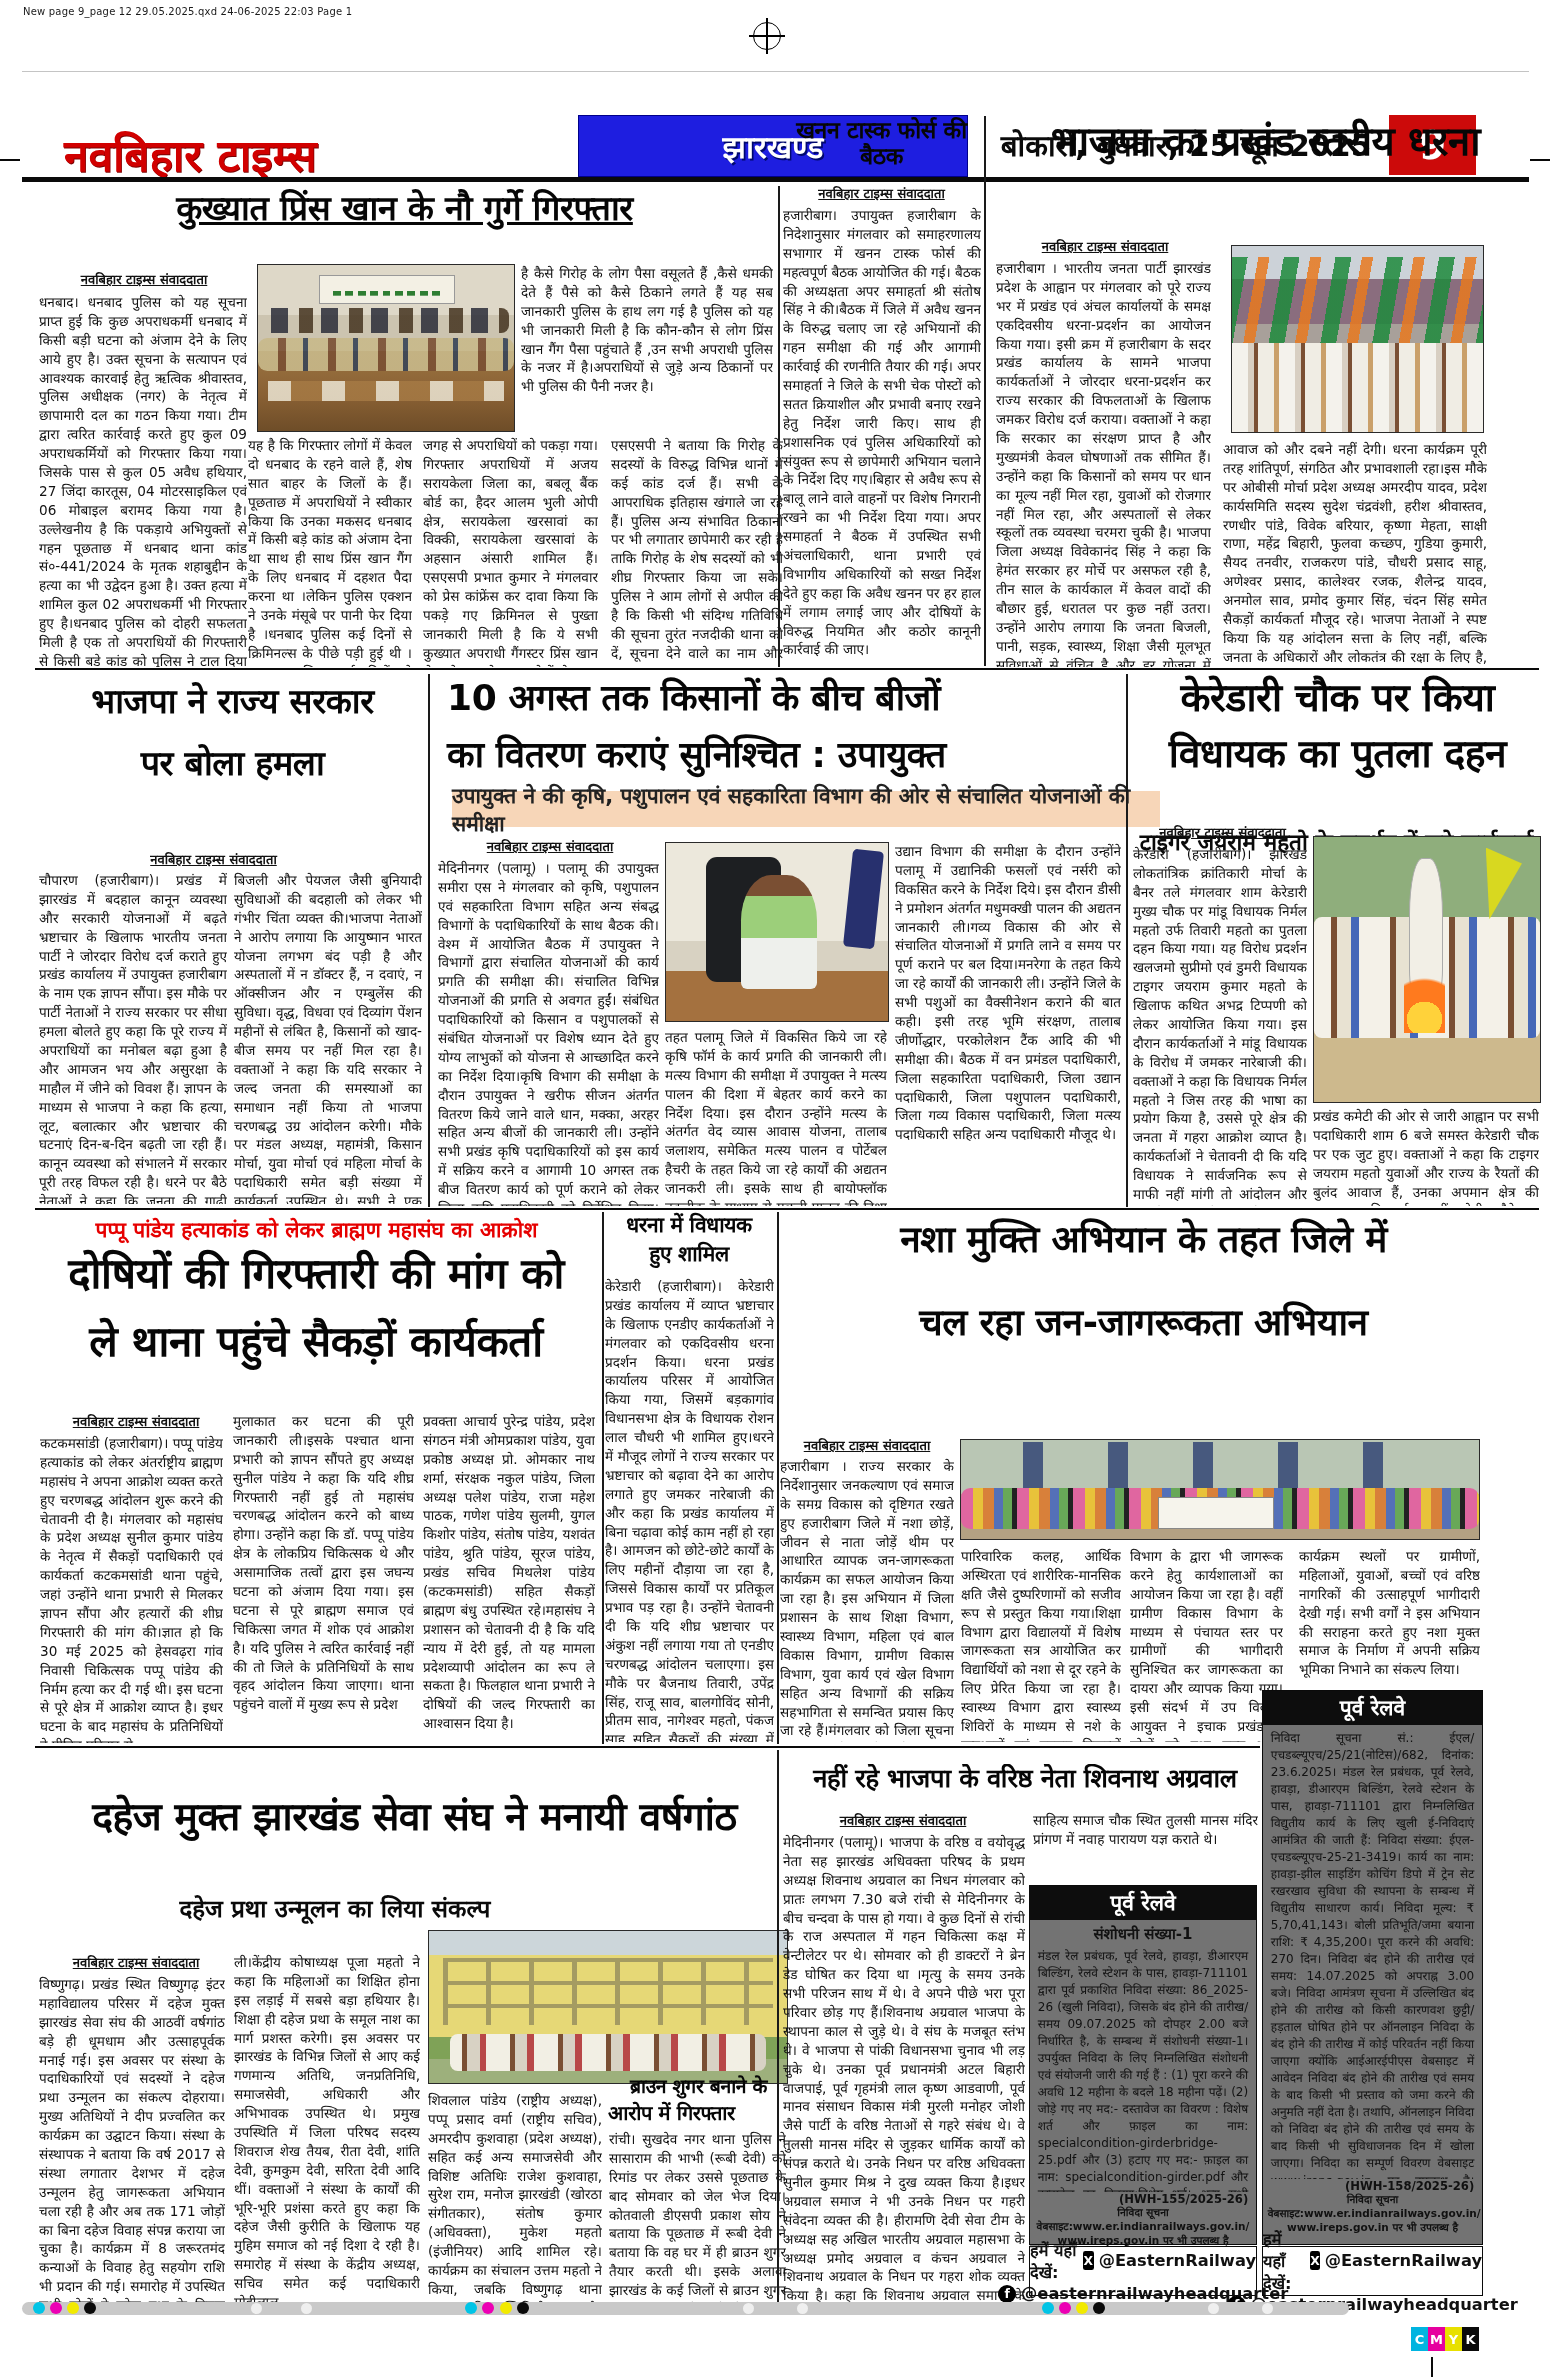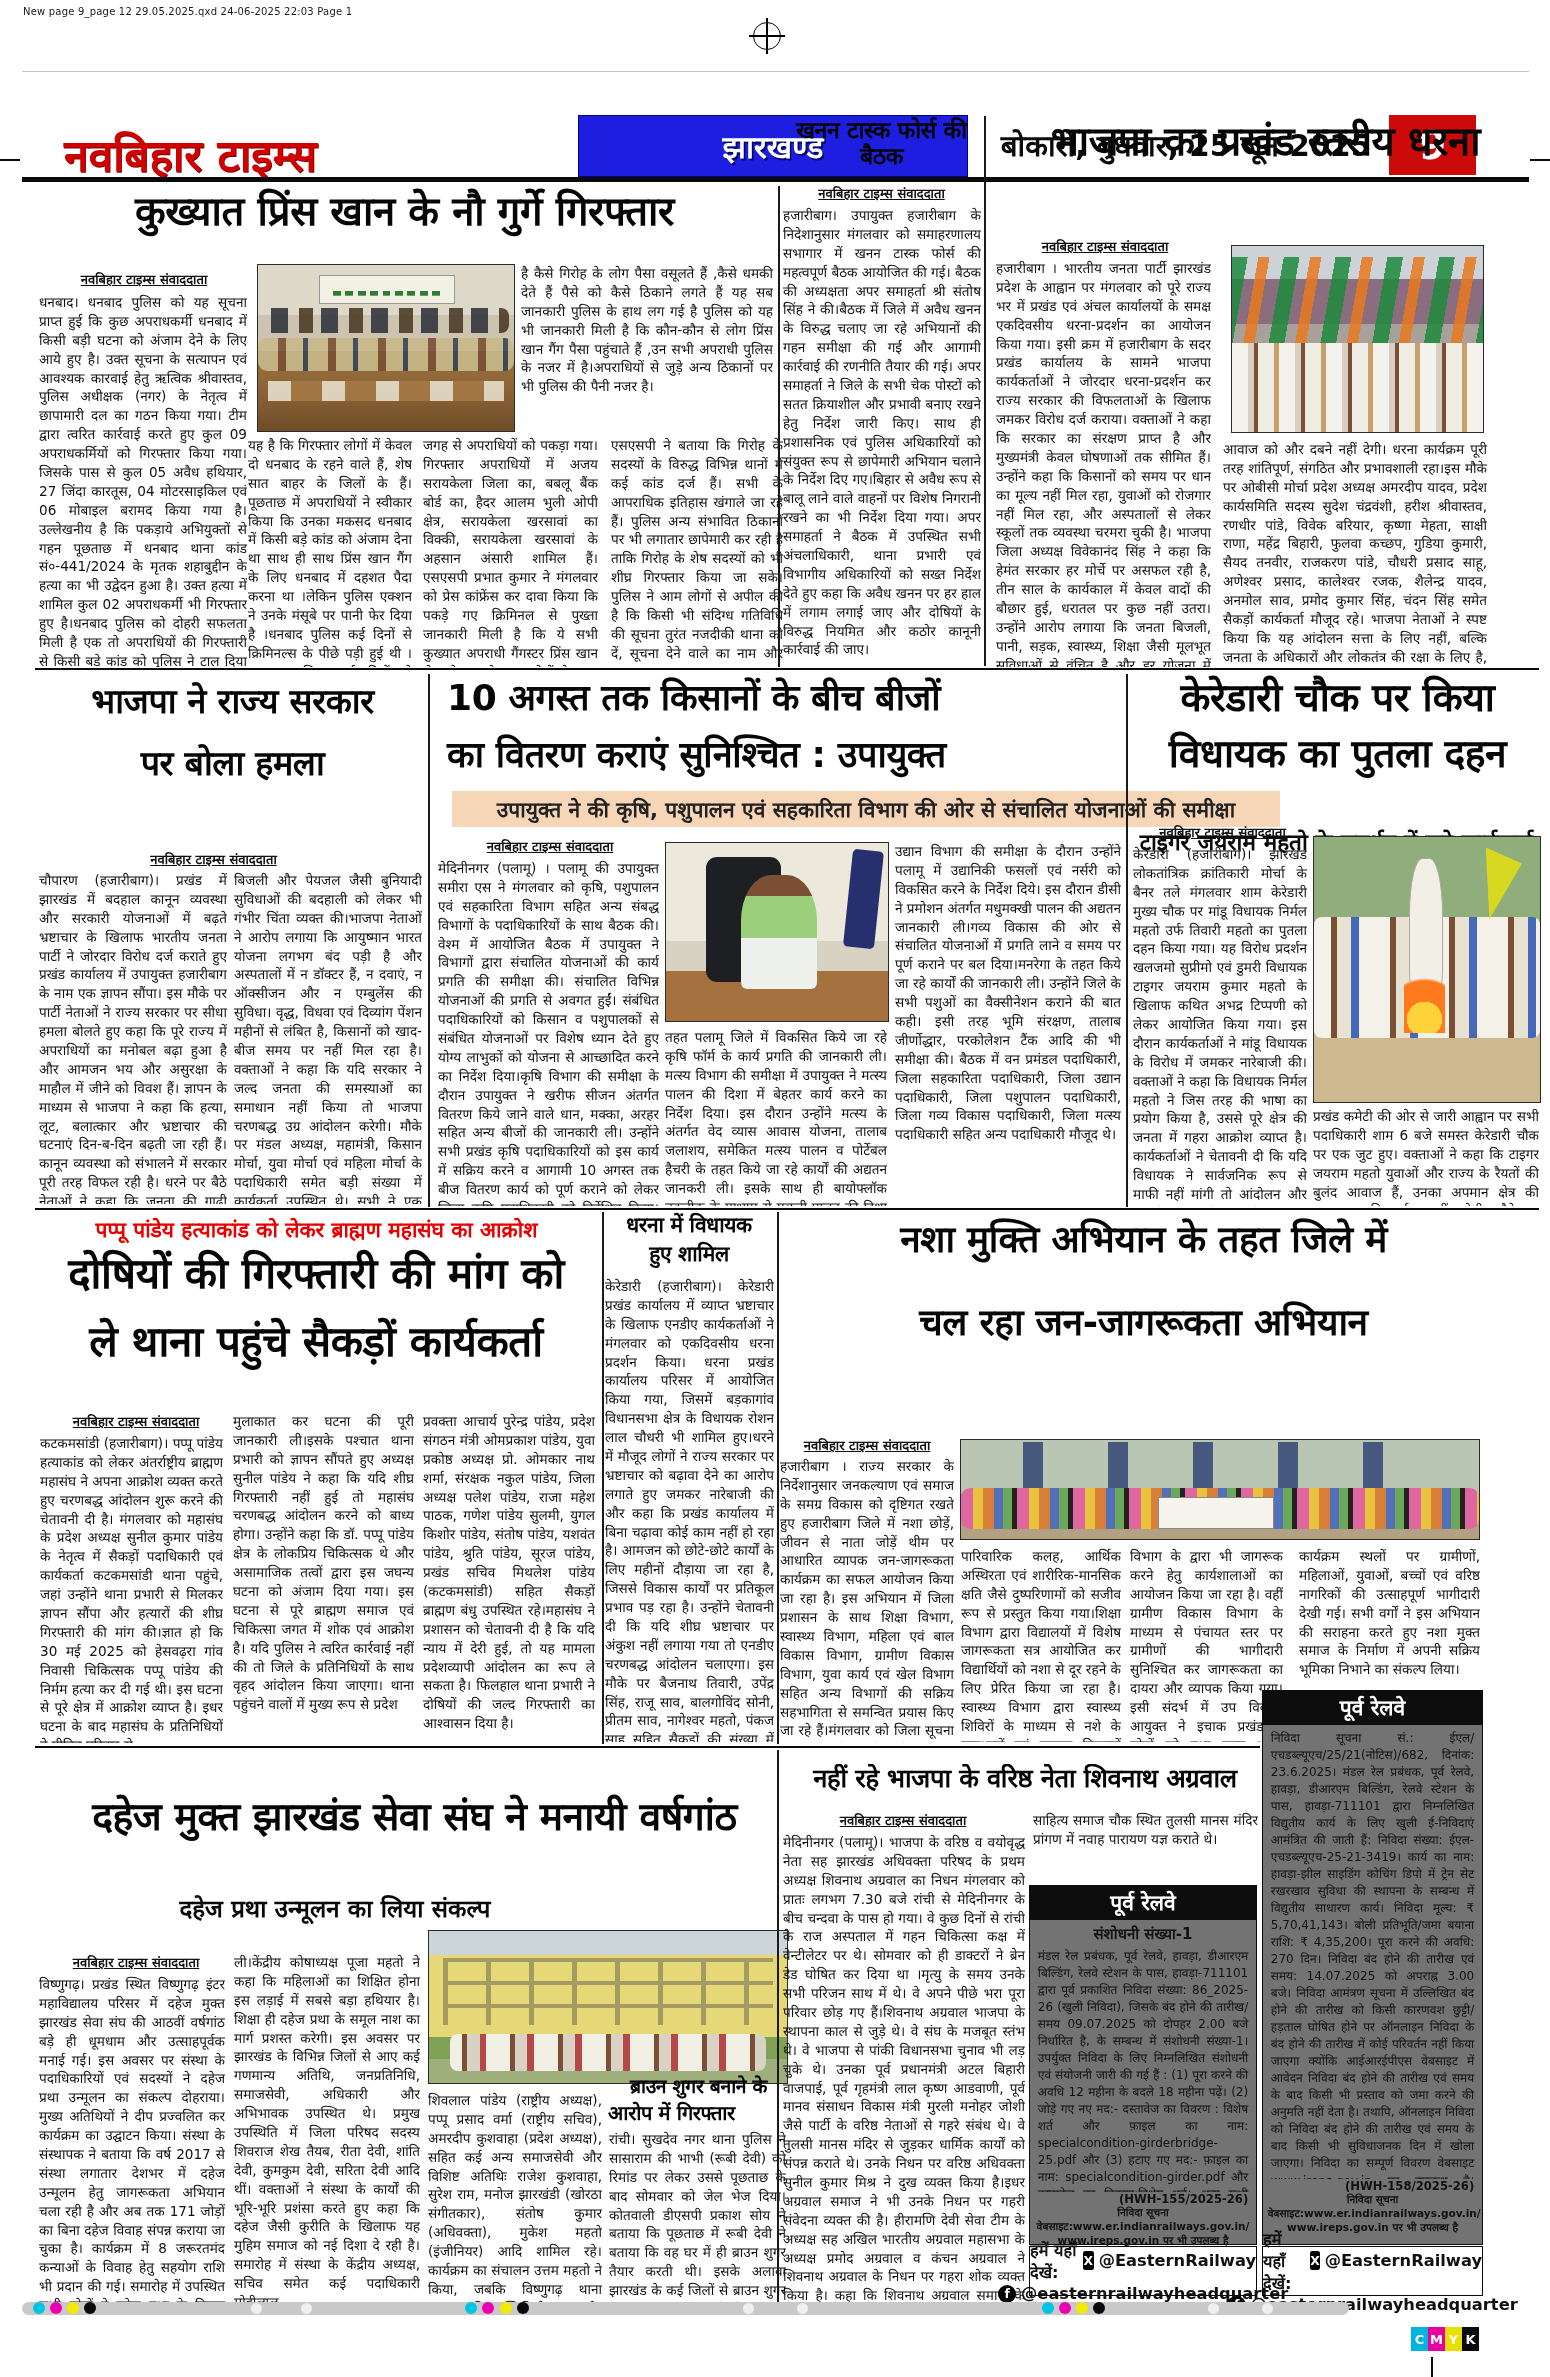--- a/index.html
+++ b/index.html
@@ -85,21 +85,21 @@
   <div class="abs masthead-title" style="left:64px;top:124px;width:364px;">नवबिहार टाइम्स</div>
   <div class="abs edition-box" style="left:578px;top:115px;width:388px;height:60px;">
     <span>झारखण्ड</span>
   </div>
   <div class="abs date-line" style="left:992px;top:124px;width:388px;">बोकारो, बुधवार, 25 जून 2025</div>
   <div class="abs pageno-box" style="left:1389px;top:115px;width:87px;height:60px;">
     <span>9</span>
   </div>
   <div class="abs rule" style="left:22px;top:177px;width:1507px;height:5.4px;"></div>
 
-  <div class="abs hl" style="left:37px;top:189px;width:735px;font-size:40px;">कुख्यात प्रिंस खान के नौ गुर्गे गिरफ्तार</div>
+  <div class="abs hl" style="left:37px;top:189px;width:735px;font-size:34px;text-decoration:underline;">कुख्यात प्रिंस खान के नौ गुर्गे गिरफ्तार</div>
   <div class="abs byline" style="left:47px;top:270px;width:194px;">नवबिहार टाइम्स संवाददाता</div>
   <div class="abs col" style="left:39px;top:293px;width:208px;height:374px;">धनबाद। धनबाद पुलिस को यह सूचना प्राप्त हुई कि कुछ अपराधकर्मी धनबाद में किसी बड़ी घटना को अंजाम देने के लिए आये हुए है। उक्त सूचना के सत्यापन एवं आवश्यक कारवाई हेतु ऋत्विक श्रीवास्तव, पुलिस अधीक्षक (नगर) के नेतृत्व में छापामारी दल का गठन किया गया। टीम द्वारा त्वरित कार्रवाई करते हुए कुल 09 अपराधकर्मियों को गिरफ्तार किया गया। जिसके पास से कुल 05 अवैध हथियार, 27 जिंदा कारतूस, 04 मोटरसाइकिल एवं 06 मोबाइल बरामद किया गया है। उल्लेखनीय है कि पकड़ाये अभियुक्तों से गहन पूछताछ में धनबाद थाना कांड सं०-441/2024 के मृतक शहाबुद्दीन के हत्या का भी उद्वेदन हुआ है। उक्त हत्या में शामिल कुल 02 अपराधकर्मी भी गिरफ्तार हुए है।धनबाद पुलिस को दोहरी सफलता मिली है एक तो अपराधियों की गिरफ्तारी से किसी बड़े कांड को पुलिस ने टाल दिया है दूसरा फिर से सर उठा रहे प्रिंस खान गैंग के 9 लोगों गिरफ्तार किया गया है।  खास बात</div>
   <div class="abs photo ph-police" style="left:257px;top:264px;width:256px;height:166px;">
     <div class="pd p-banner"></div>
     <div class="pd p-suspects"></div>
     <div class="pd p-officers"></div>
     <div class="pd p-table"></div>
   </div>
   <div class="abs col" style="left:521px;top:264px;width:252px;height:167px;">है कैसे गिरोह के लोग पैसा वसूलते हैं ,कैसे धमकी देते हैं पैसे को कैसे ठिकाने लगते हैं यह सब जानकारी पुलिस के हाथ लग गई है पुलिस को यह भी जानकारी मिली है कि कौन-कौन से लोग प्रिंस खान गैंग पैसा पहुंचाते हैं ,उन सभी अपराधी पुलिस के नजर में है।अपराधियों से जुड़े अन्य ठिकानों पर भी पुलिस की पैनी नजर है।</div>
   <div class="abs col" style="left:248px;top:436px;width:164px;height:231px;">यह है कि गिरफ्तार लोगों में केवल दो धनबाद के रहने वाले हैं, शेष सात बाहर के जिलों के हैं। पूछताछ में अपराधियों ने स्वीकार किया कि उनका मकसद धनबाद में किसी बड़े कांड को अंजाम देना था साथ ही साथ प्रिंस खान गैंग के लिए धनबाद में दहशत पैदा करना था ।लेकिन पुलिस एक्शन ने उनके मंसूबे पर पानी फेर दिया है ।धनबाद पुलिस कई दिनों से क्रिमिनल्स के पीछे पड़ी हुई थी ।धनबाद पुलिस कई दिनों से अपराधी के पीछे पड़ी हुई थी नगर एसपी श्रतिवक श्रीवास्तव के नेतृत्व में गठित टीम और ग्रामीण एसपी कपिल चौधरी की अगुवाई में बनी टीम लगातार छापामारी कर रही थी ।अलग-अलग</div>
@@ -125,21 +125,21 @@
 
   <div class="abs hl" style="left:54px;top:682px;width:357px;font-size:34px;">भाजपा ने राज्य सरकार</div>
   <div class="abs hl" style="left:54px;top:744px;width:357px;font-size:34px;">पर बोला हमला</div>
   <div class="abs byline" style="left:74px;top:850px;width:279px;">नवबिहार टाइम्स संवाददाता</div>
   <div class="abs col" style="left:39px;top:871px;width:188px;height:333px;">चौपारण (हजारीबाग)। प्रखंड में झारखंड में बदहाल कानून व्यवस्था और सरकारी योजनाओं में बढ़ते भ्रष्टाचार के खिलाफ भारतीय जनता पार्टी ने जोरदार विरोध दर्ज कराते हुए प्रखंड कार्यालय में उपायुक्त हजारीबाग के नाम एक ज्ञापन सौंपा। इस मौके पर पार्टी नेताओं ने राज्य सरकार पर सीधा हमला बोलते हुए कहा कि पूरे राज्य में अपराधियों का मनोबल बढ़ा हुआ है और आमजन भय और असुरक्षा के माहौल में जीने को विवश हैं। ज्ञापन के माध्यम से भाजपा ने कहा कि हत्या, लूट, बलात्कार और भ्रष्टाचार की घटनाएं दिन-ब-दिन बढ़ती जा रही हैं।कानून व्यवस्था को संभालने में सरकार पूरी तरह विफल रही है। धरने पर बैठे नेताओं ने कहा कि जनता की गाढ़ी कमाई योजनाओं के नाम पर लूटी जा रही है और जरूरतमंदों तक लाभ नहीं पहुंच रहा। भ्रष्ट अधिकारियों और बिचौलियों के गठजोड़ के कारण योजनाओं का लाभ गरीबों तक नहीं पहुंच पा रहा है।गांवों में बिजली, सड़क, स्वास्थ्य, शिक्षा, पेयजल, आवास जैसी मूलभूत सुविधाएं बदहाल हैं।</div>
   <div class="abs col" style="left:234px;top:871px;width:188px;height:333px;">बिजली और पेयजल जैसी बुनियादी सुविधाओं की बदहाली को लेकर भी गंभीर चिंता व्यक्त की।भाजपा नेताओं ने आरोप लगाया कि आयुष्मान भारत योजना लगभग बंद पड़ी है और अस्पतालों में न डॉक्टर हैं, न दवाएं, न ऑक्सीजन और न एम्बुलेंस की सुविधा। वृद्ध, विधवा एवं दिव्यांग पेंशन महीनों से लंबित है, किसानों को खाद-बीज समय पर नहीं मिल रहा है। वक्ताओं ने कहा कि यदि सरकार ने जल्द जनता की समस्याओं का समाधान नहीं किया तो भाजपा चरणबद्ध उग्र आंदोलन करेगी। मौके पर मंडल अध्यक्ष, महामंत्री, किसान मोर्चा, युवा मोर्चा एवं महिला मोर्चा के पदाधिकारी समेत बड़ी संख्या में कार्यकर्ता उपस्थित थे। सभी ने एक स्वर में राज्य सरकार के विरुद्ध नारेबाजी करते हुए जनविरोधी नीतियों को वापस लेने की मांग की। अंत में जिला नेतृत्व ने कहा कि जनता के हक की लड़ाई सड़क से सदन तक जारी रहेगी।</div>
 
   <div class="abs vline" style="left:428px;top:674px;height:533px;"></div>
   <div class="abs hl" style="left:436px;top:678px;width:687px;font-size:36px;text-align:left;padding-left:11px;">10 अगस्त तक किसानों के बीच बीजों</div>
   <div class="abs hl" style="left:436px;top:735px;width:687px;font-size:36px;text-align:left;padding-left:11px;">का वितरण कराएं सुनिश्चित : उपायुक्त</div>
-  <div class="abs bar" style="left:452px;top:791px;width:828px;height:36px;">
+  <div class="abs bar" style="left:452px;top:791px;width:708px;height:36px;">
     <span>उपायुक्त ने की कृषि, पशुपालन एवं सहकारिता विभाग की ओर से संचालित योजनाओं की समीक्षा</span>
   </div>
   <div class="abs byline" style="left:453px;top:837px;width:194px;">नवबिहार टाइम्स संवाददाता</div>
   <div class="abs col" style="left:438px;top:859px;width:221px;height:347px;">मेदिनीनगर (पलामू) । पलामू की उपायुक्त समीरा एस ने मंगलवार को कृषि, पशुपालन एवं सहकारिता विभाग सहित अन्य संबद्ध विभागों के पदाधिकारियों के साथ बैठक की। वेश्म में आयोजित बैठक में उपायुक्त ने विभागों द्वारा संचालित योजनाओं की कार्य प्रगति की समीक्षा की। संचालित विभिन्न योजनाओं की प्रगति से अवगत हुईं। संबंधित पदाधिकारियों को किसान व पशुपालकों से संबंधित योजनाओं पर विशेष ध्यान देते हुए योग्य लाभुकों को योजना से आच्छादित करने का निर्देश दिया।कृषि विभाग की समीक्षा के दौरान उपायुक्त ने खरीफ सीजन अंतर्गत वितरण किये जाने वाले धान, मक्का, अरहर सहित अन्य बीजों की जानकारी ली। उन्होंने सभी प्रखंड कृषि पदाधिकारियों को इस कार्य में सक्रिय करने व आगामी 10 अगस्त तक बीज वितरण कार्य को पूर्ण कराने को लेकर जिला कृषि पदाधिकारी को निर्देशित किया। इसके अलावे समेकित बिरसा ग्राम विकास योजना सह कृषक पाठशाला के</div>
   <div class="abs photo ph-dc" style="left:665px;top:842px;width:222px;height:178px;">
     <div class="pd d-chair"></div>
     <div class="pd d-person"></div>
     <div class="pd d-flag"></div>
   </div>
   <div class="abs col" style="left:665px;top:1028px;width:222px;height:178px;">तहत पलामू जिले में विकसित किये जा रहे कृषि फॉर्म के कार्य प्रगति की जानकारी ली। मत्स्य विभाग की समीक्षा में उपायुक्त ने मत्स्य पालन की दिशा में बेहतर कार्य करने का निर्देश दिया। इस दौरान उन्होंने मत्स्य के अंतर्गत वेद व्यास आवास योजना, तालाब जलाशय, समेकित मत्स्य पालन व पोर्टेबल हैचरी के तहत किये जा रहे कार्यों की अद्यतन जानकरी ली। इसके साथ ही बायोफ्लॉक तकनीक के माध्यम से मछली पालन की दिशा में कार्य करने का निर्देश दिया। इससे पलामू में मछली व मछली बीज उत्पादन को बढ़ावा मिल सके।साथ ही पलामू को मछली उत्पादन में आत्मनिर्भर बनाया जा सके।</div>

